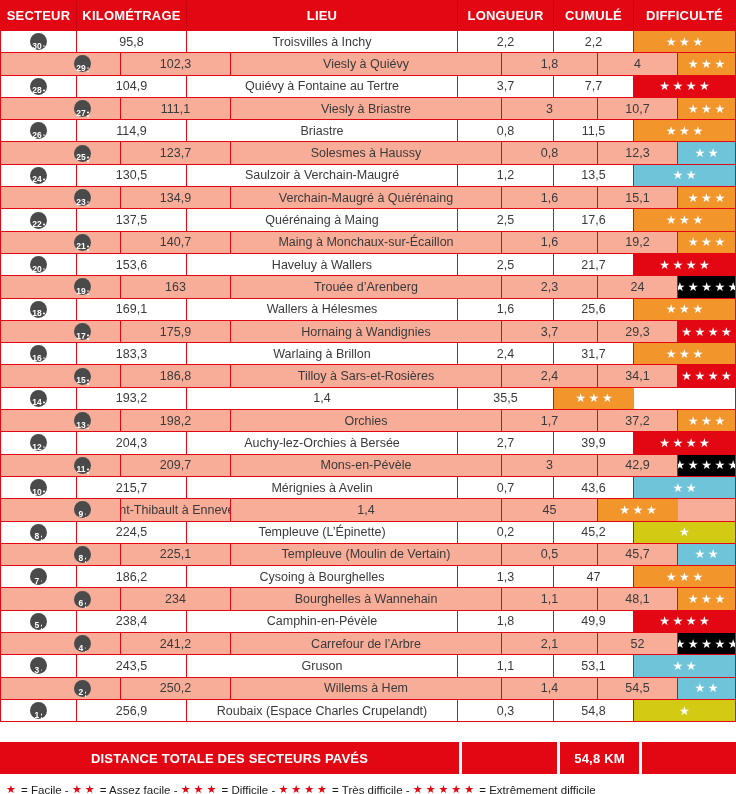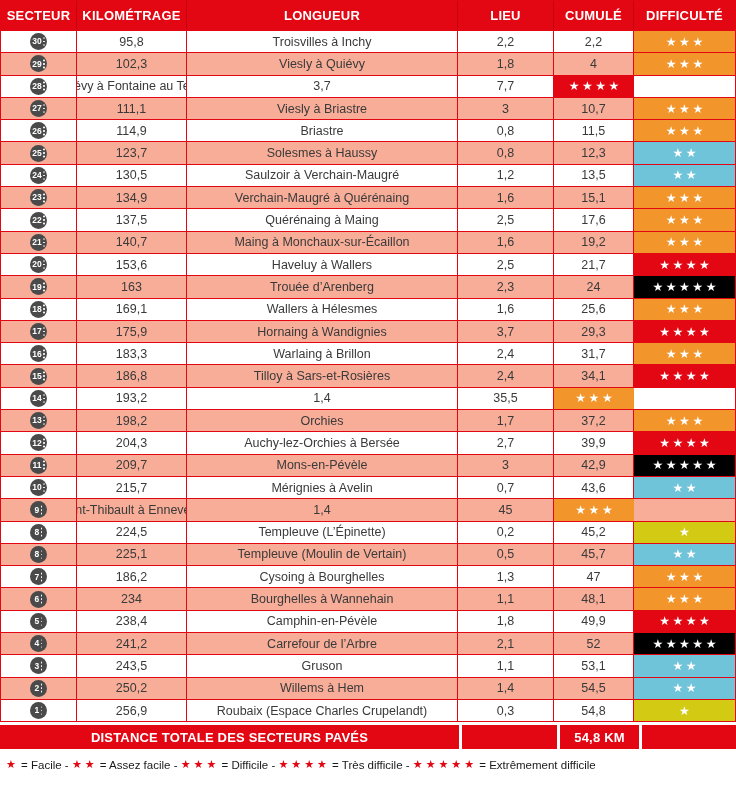--- a/index.html
+++ b/index.html
@@ -23,37 +23,37 @@
     border-right:1.5px solid #e30613;
     overflow:hidden;white-space:nowrap;
   }
   .row > div:last-child{border-right:none;}
   .header-row{height:29px;background:#e30613;}
   .header-row > div{
     color:#ffffff;font-weight:bold;font-size:13px;letter-spacing:0.2px;
     border-right:1.5px solid #c2050f;
   }
   .data-row{height:21.3px;background:#ffffff;}
-  .data-row.alt{background:#f7ad98;}
+  .data-row.alt{background:#f7ad98;padding-left:44px;}
   .cell-text{font-size:12.5px;color:#3a3a3a;}
   .badge{
     width:17px;height:17px;border-radius:50%;background:#4a4a4a;
-    display:flex;align-items:center;justify-content:center;
+    display:flex;align-items:flex-end;justify-content:center;
   }
   .badge .bn{color:#fff;font-size:8.5px;font-weight:bold;line-height:1;}
   .badge .bd{
     width:1.6px;height:1.6px;border-radius:50%;background:#fff;
     box-shadow:0 -3.6px 0 #fff, 0 3.6px 0 #fff;margin-left:1.6px;
   }
   .diff-cell{padding:0;}
   .diff-stars{
     color:#ffffff;font-size:12px;letter-spacing:2.5px;margin-right:-2.5px;line-height:1;
   }
   .footer-bar{
-    margin-top:3px;height:24px;
+    margin-top:20px;height:32px;
     display:grid;grid-template-columns:459px 95px 79px 1fr;gap:3px;
   }
   .footer-bar > div{
     background:#e30613;display:flex;align-items:center;justify-content:center;
     color:#fff;font-weight:bold;font-size:13px;letter-spacing:0.2px;
   }
   .legend{
     margin-top:9px;padding-left:6px;
     display:flex;align-items:center;
     font-size:11.5px;color:#1a1a1a;white-space:pre;
@@ -61,22 +61,22 @@
   .l-stars{color:#e30613;font-size:11px;letter-spacing:3px;margin-right:-1px;}
   .l-text{color:#1a1a1a;}
 </style>
 </head>
 <body>
 
 <div class="table">
   <div class="row header-row">
       <div>SECTEUR</div>
       <div>KILOMÉTRAGE</div>
+      <div>LIEU</div>
       <div>LONGUEUR</div>
-      <div>LIEU</div>
       <div>CUMULÉ</div>
       <div>DIFFICULTÉ</div>
     </div>
 <div class="row data-row">
       <div>
         <span class="badge">
           <span class="bn">30</span>
           <span class="bd"></span>
         </span>
       </div>
@@ -118,20 +118,23 @@
       <div class="diff-cell" style="background: rgb(242, 149, 43);">
         <span class="diff-stars">★★★</span>
       </div>
     </div>
     <div class="row data-row">
       <div>
         <span class="badge">
           <span class="bn">28</span>
           <span class="bd"></span>
         </span>
+      </div>
+      <div>
+        <span class="cell-text">104,9</span>
       </div>
       <div>
         <span class="cell-text">Quiévy à Fontaine au Tertre</span>
       </div>
       <div>
         <span class="cell-text">3,7</span>
       </div>
       <div>
         <span class="cell-text">7,7</span>
       </div>

